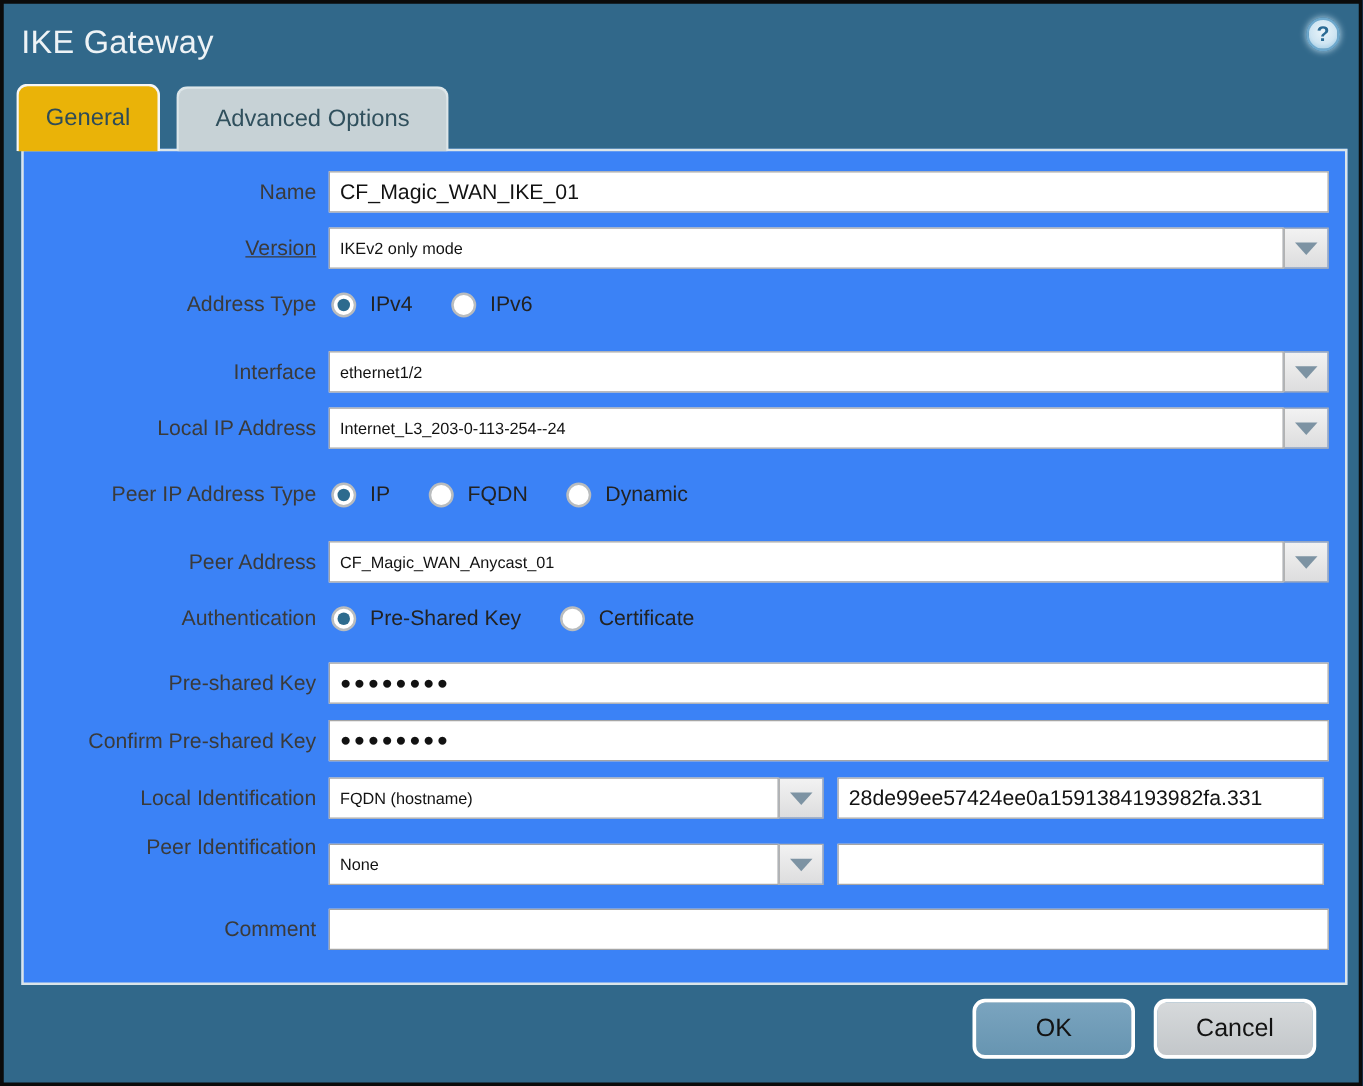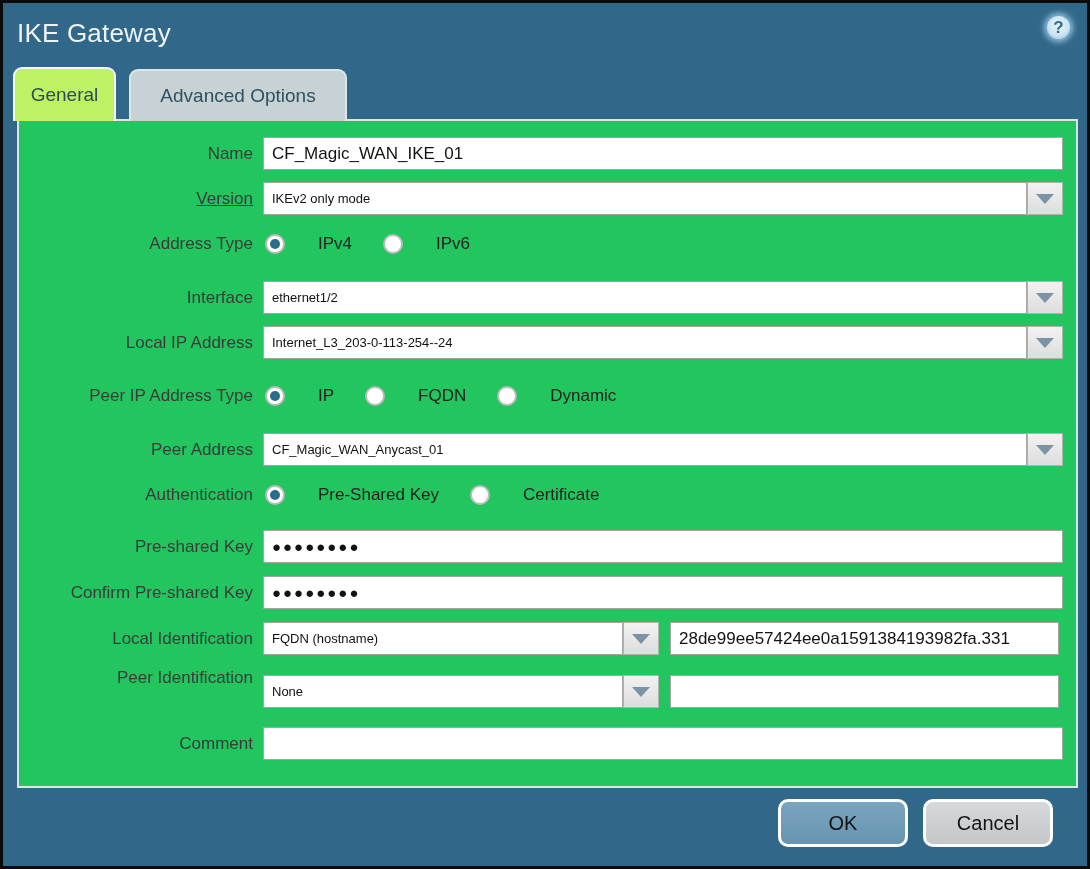--- a/index.html
+++ b/index.html
@@ -29,35 +29,35 @@
   }
 
   
   .tabbar { position:absolute; left:10px; top:64px; height:54px; display:flex; align-items:flex-end; z-index:5; }
   .tab {
     box-sizing:border-box;
     display:flex; align-items:center; justify-content:center;
     font-size:19px; border-radius:9px 9px 0 0; cursor:pointer;
   }
   .tab.active {
-    width:103px; height:54px;
-    background:#bef264; color:#2e4b58;
+    width:115px; height:54px;
+    background:#eab308; color:#2e4b58;
     border:2px solid #f5f6f6; border-bottom:none;
   }
   .tab.inactive {
     width:218px; height:52px; margin-left:13px;
     background:#c7d2d6; color:#30505d;
     border:2px solid #dde6e9; border-bottom:none;
   }
 
   
   .content {
     position:absolute; left:14px; top:116px; width:1061px; height:669px;
     box-sizing:border-box;
-    background:#22c55e; border:2px solid #dbe5e9;
+    background:#3b82f6; border:2px solid #dbe5e9;
   }
 
   .lbl {
     position:absolute; left:0; width:234px; text-align:right;
     font-size:17px; color:#3a3a3a; line-height:33px; white-space:nowrap;
   }
   .tfield {
     position:absolute; left:244px; width:800px; height:33px;
     box-sizing:border-box; border:1px solid #a5a5a5; background:#fff;
     font-family:"Liberation Sans", sans-serif; font-size:17px; color:#121212;
@@ -81,21 +81,21 @@
     width:0; height:0;
     border-left:9px solid transparent; border-right:9px solid transparent;
     border-top:10px solid #7d93a3;
   }
 
   .combo-text.sm { width:360px; }
   .combo-btn.sm  { left:604px; }
   .tfield.sm     { left:651px; width:389px; }
 
   .radio-group { position:absolute; left:246px; height:33px; display:flex; align-items:center; }
-  .radio-opt { display:flex; align-items:center; margin-right:31px; cursor:pointer;gap:22px; }
+  .radio-opt { display:flex; align-items:center; margin-right:31px; cursor:pointer; }
   .radio {
     width:20px; height:20px; border-radius:50%;
     box-sizing:border-box; background:#fff; border:2px solid #b9bcbe;
     margin-right:11px; position:relative;
   }
   .radio.checked::after {
     content:""; position:absolute; left:3px; top:3px;
     width:10px; height:10px; border-radius:50%; background:#2d6b8e;
   }
   .radio-lbl { font-size:17px; color:#222; }

